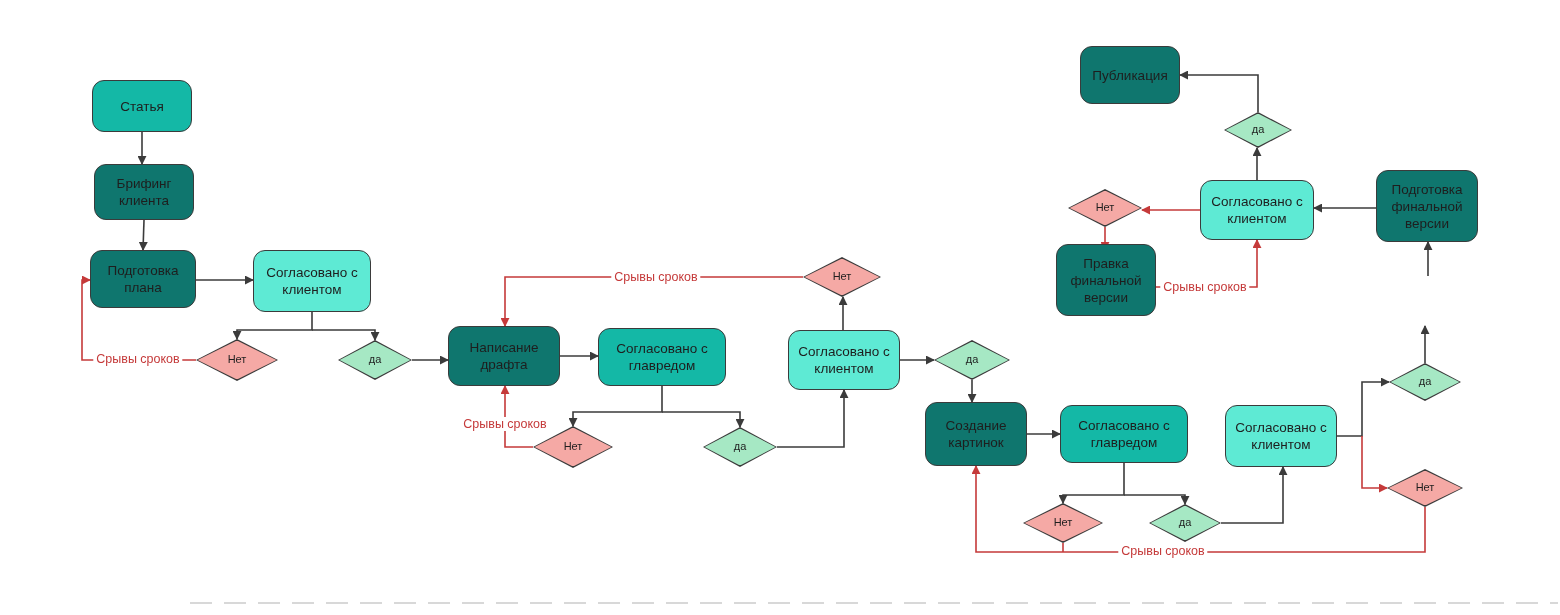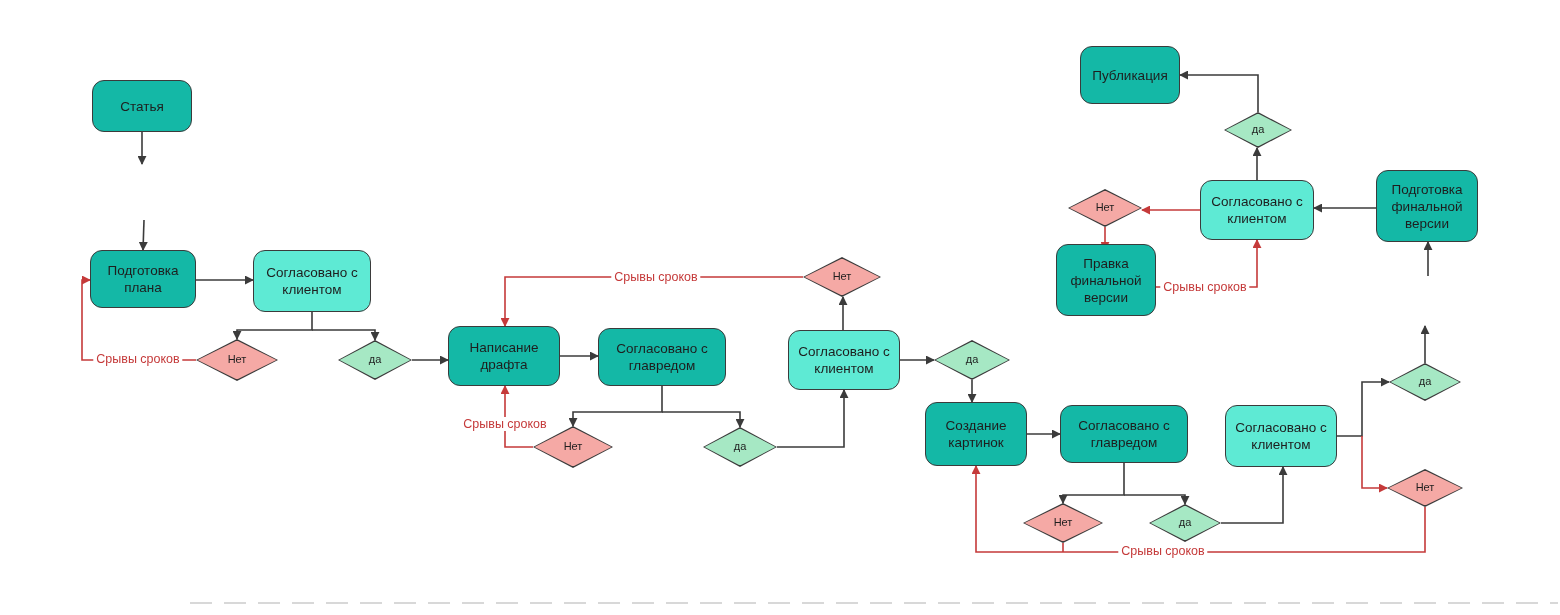--- a/index.html
+++ b/index.html
@@ -2,21 +2,21 @@
 <html><head>
 <meta charset="utf-8">
 <style>
   *{box-sizing:border-box;margin:0;padding:0}
   html,body{background:#ffffff}
   body{font-family:"Liberation Sans","DejaVu Sans",sans-serif;color:#1e1e1e}
   .canvas{position:relative;width:1560px;height:615px;background:#ffffff;overflow:hidden}
   .edges{position:absolute;left:0;top:0;width:1560px;height:615px;pointer-events:none}
   .node{position:absolute;display:flex;align-items:center;justify-content:center;
         text-align:center;font-size:13.5px;line-height:1.26}
-  .rect{border:1.5px solid #3b3b3b;border-radius:12px;background:#14b8a6;padding:4px 6px}
+  .rect{border:1.5px solid #3b3b3b;border-radius:12px;background:#0f766e;padding:4px 6px}
   .rect.lavender{background:#14b8a6}
   .rect.yellow{background:#5eead4}
   .diamond{background:transparent}
   .diamond .outline{position:absolute;inset:0;background:#3b3b3b;
         clip-path:polygon(50% 0,100% 50%,50% 100%,0 50%)}
   .diamond .fill{position:absolute;inset:1.6px;
         clip-path:polygon(50% 0,100% 50%,50% 100%,0 50%)}
   .diamond.green .fill{background:#a6e8c4}
   .diamond.pink .fill{background:#f5a9a5}
   .diamond .dlabel{position:relative;font-size:11px}
@@ -74,20 +74,23 @@
       <path d="M1156 287 H1257 V240" marker-end="url(#ah-red)"></path>
       <path d="M1425 507 V552 H976 V466" marker-end="url(#ah-red)"></path>
       <path d="M1063 543 V552"></path>
     </g>
 
     <path d="M190 603 H1558" stroke="#d8d8d8" stroke-width="2" stroke-dasharray="22 12"></path>
   </svg>
 
   <div class="node rect lavender" style="left:92px;top:80px;width:100px;height:52px">
     <span>Статья</span>
+  </div>
+  <div class="node rect" style="left:94px;top:164px;width:100px;height:56px">
+    <span>Брифинг клиента</span>
   </div>
   <div class="node rect" style="left:90px;top:250px;width:106px;height:58px">
     <span>Подготовка плана</span>
   </div>
   <div class="node rect yellow" style="left:253px;top:250px;width:118px;height:62px">
     <span>Согласовано с клиентом</span>
   </div>
   <div class="node rect" style="left:448px;top:326px;width:112px;height:60px">
     <span>Написание драфта</span>
   </div>

